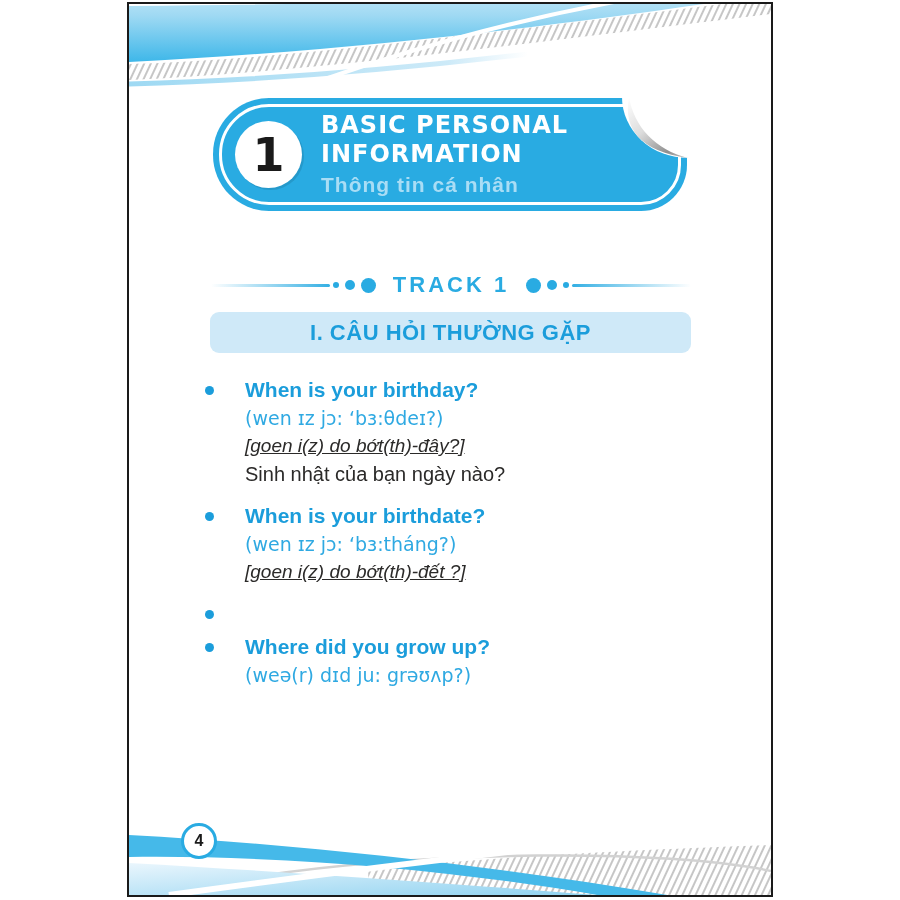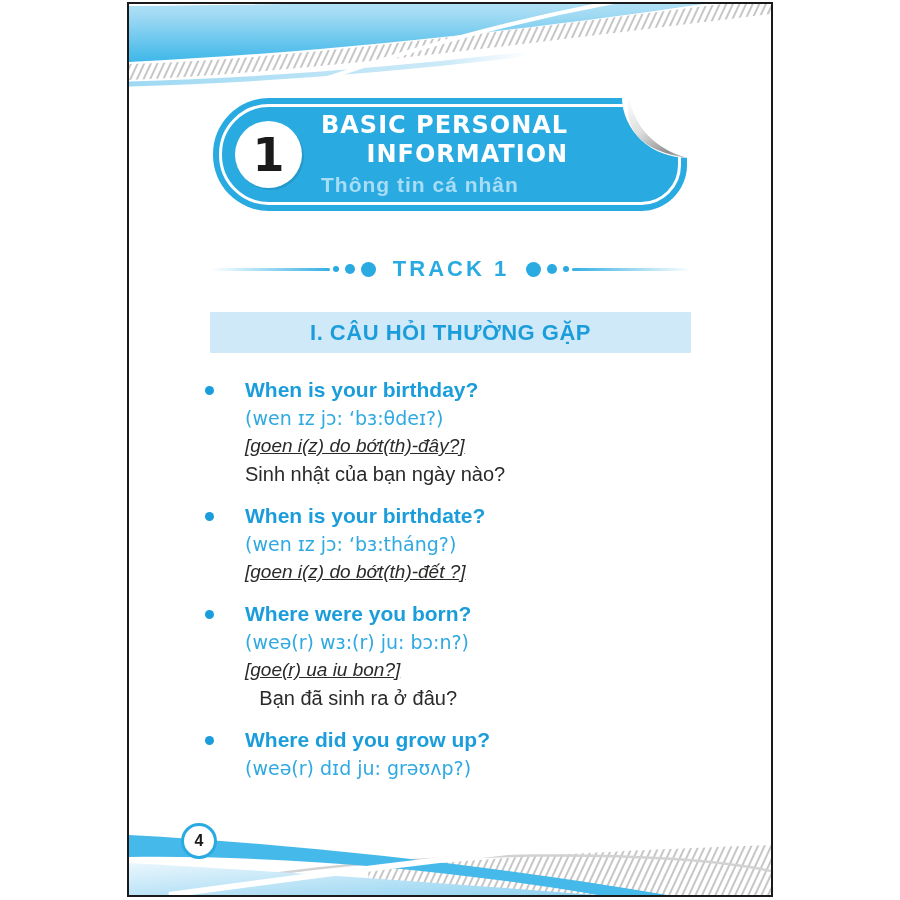--- a/index.html
+++ b/index.html
@@ -32,43 +32,43 @@
     position:absolute;inset:6px;border:3px solid #fff;border-radius:50px 40px 40px 50px;
     pointer-events:none;
   }
   .unit-circle{
     position:absolute;left:22px;top:23px;width:67px;height:67px;border-radius:50%;
     background:#fff;display:flex;align-items:center;justify-content:center;
     box-shadow:2px 2px 0 rgba(0,0,0,0.10);
   }
   .unit-circle span{font:700 46px "DejaVu Sans",sans-serif;color:#1a1a1a;line-height:1;}
   .badge-text{position:absolute;left:108px;top:13px;}
-  .badge-title{font:700 24px "DejaVu Sans",sans-serif;color:#fff;letter-spacing:1px;line-height:29px;text-align:right;}
+  .badge-title{font:700 24px "DejaVu Sans",sans-serif;color:#fff;letter-spacing:1px;line-height:29px;}
   .badge-sub{font:700 21px "Liberation Sans",sans-serif;color:var(--subtitle-blue);margin-top:4px;letter-spacing:1px;}
   .curl-wrap{position:absolute;top:-1px;right:-1px;width:66px;height:61px;}
   .curl-white{position:absolute;inset:0;background:#fff;border-bottom-left-radius:100%;}
   .curl-svg{position:absolute;left:0;top:0;}
 
   
   .track{position:absolute;left:82px;top:252px;width:480px;display:flex;align-items:center;}
   .track-line{flex:1;height:3px;border-radius:2px;}
   .track-line.left{background:linear-gradient(to right,rgba(41,171,226,0),rgba(41,171,226,.95));}
   .track-line.right{background:linear-gradient(to left,rgba(41,171,226,0),rgba(41,171,226,.95));}
   .dot{border-radius:50%;background:var(--brand-blue);flex:none;}
   .dot.s{width:6px;height:6px;margin:0 3px;}
   .dot.m{width:10px;height:10px;margin:0 3px;}
   .dot.l{width:15px;height:15px;margin:0 3px;}
   .track-label{
     font:700 22px "Liberation Sans",sans-serif;color:var(--brand-blue);
-    letter-spacing:3px;margin:0 14px;white-space:nowrap;
+    letter-spacing:3px;margin:16px 14px;white-space:nowrap;
   }
 
   
   .banner{
-    position:absolute;left:81px;top:308px;width:481px;height:41px;border-radius:1px;
+    position:absolute;left:81px;top:308px;width:481px;height:41px;border-radius:9px;
     background:var(--banner-bg);display:flex;align-items:center;justify-content:center;
   }
   .banner span{font:700 22px "Liberation Sans",sans-serif;color:var(--question-blue);letter-spacing:.5px;}
 
   
   .qa-list{position:absolute;left:0;top:372px;width:100%;}
   .qa-item{display:flex;margin:0 40px 14px 76px;}
   .bullet{width:9px;height:9px;border-radius:50%;background:var(--question-blue);flex:none;margin-top:10px;}
   .qa-lines{margin-left:31px;}
   .qa-lines > div{line-height:28px;}
@@ -170,26 +170,20 @@
       <span class="bullet"></span>
       <div class="qa-lines">
         <div class="q">When is your birthdate?</div>
         <div class="ipa">(wen ɪz jɔ: ‘bɜ:tháng?)</div>
         <div class="viet">[goen i(z) do bớt(th)-đết ?]</div>
       </div>
     </div>
 
     <div class="qa-item">
       <span class="bullet"></span>
-      <div class="qa-lines">
-        <div class="q">Where were you born?</div>
-        <div class="ipa">(weə(r) wɜ:(r) ju: bɔ:n?)</div>
-        <div class="viet">[goe(r) ua iu bon?]</div>
-        <div class="trans">Bạn đã sinh ra ở đâu?</div>
-      </div>
     </div>
 
     <div class="qa-item">
       <span class="bullet"></span>
       <div class="qa-lines">
         <div class="q">Where did you grow up?</div>
         <div class="ipa">(weə(r) dɪd ju: grəʊʌp?)</div>
       </div>
     </div>
 

